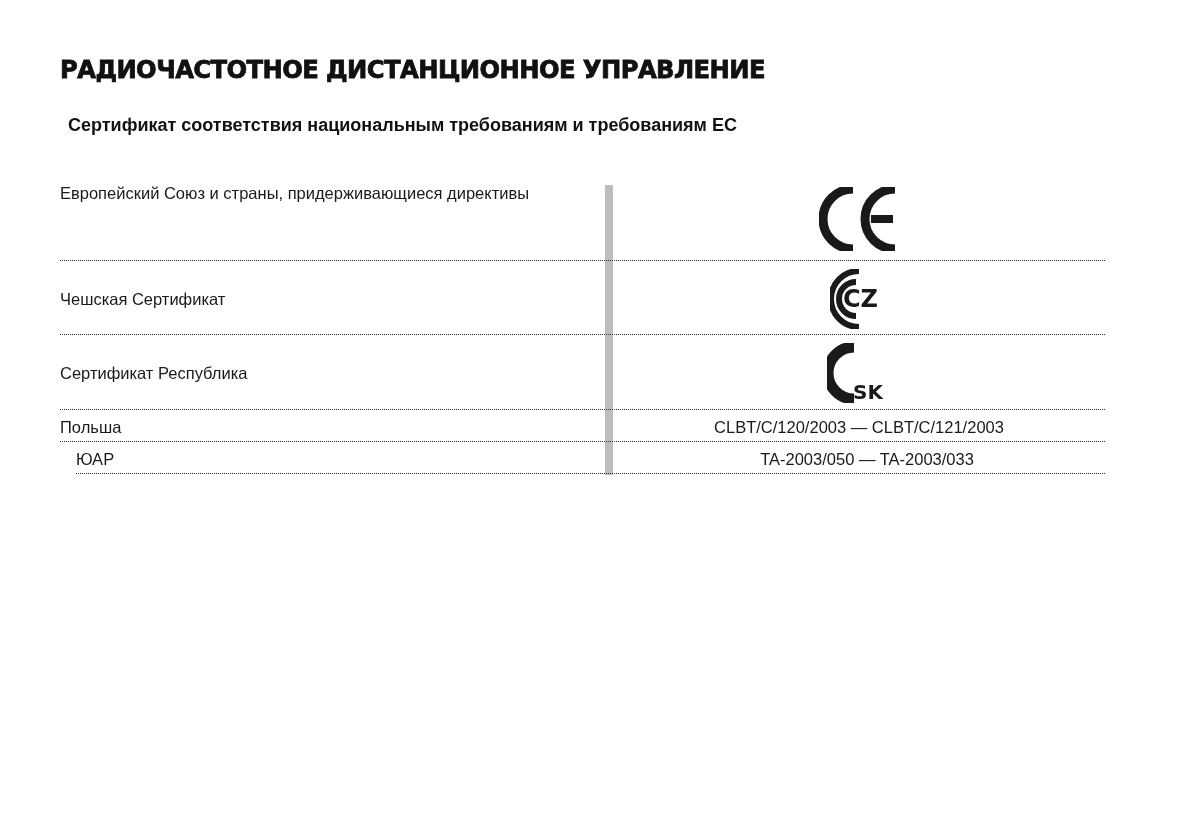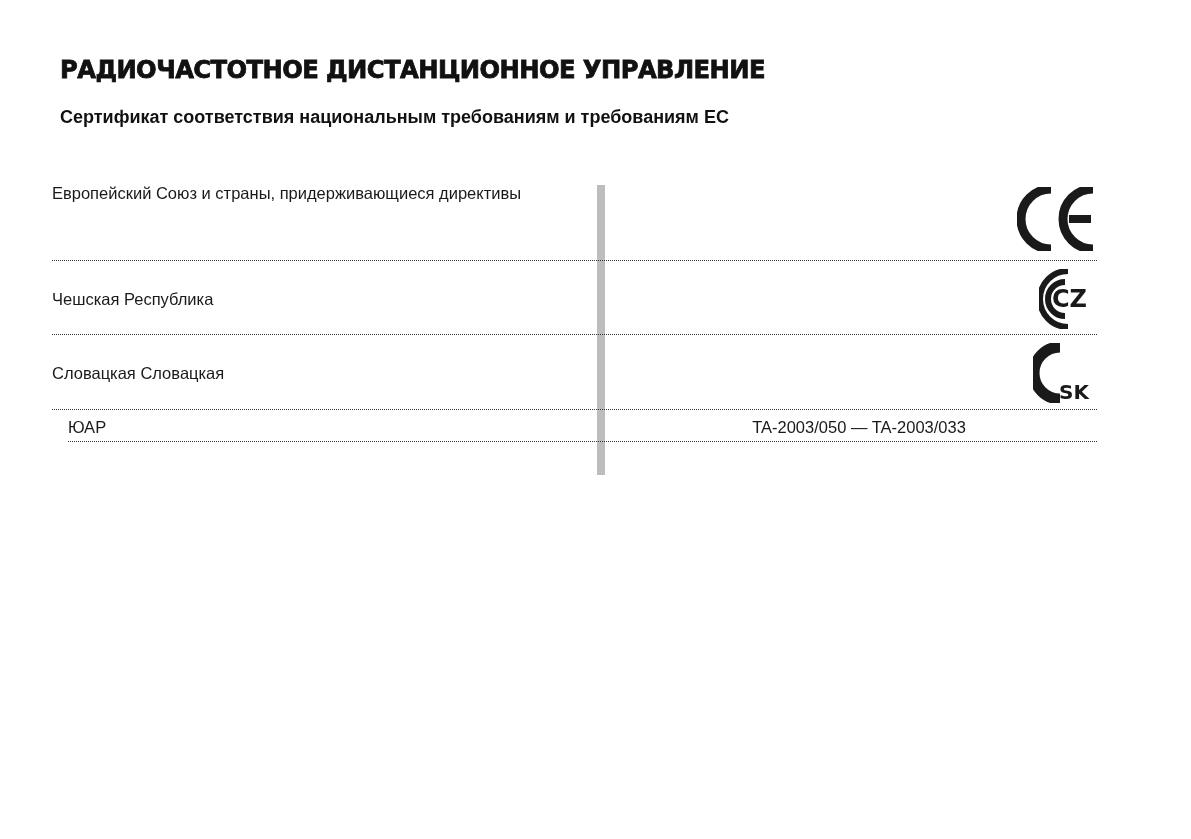--- a/index.html
+++ b/index.html
@@ -26,29 +26,29 @@
       letter-spacing: -0.6px;
       color: #111111;
       transform: scaleX(0.97);
       transform-origin: left top;
       -webkit-text-stroke: 0.8px #111111;
     }
     .page-subtitle {
       position: absolute;
       left: 60px;
       top: 107px;
-      margin: 0;
+      margin: 8px;
       font-family: "Liberation Sans", sans-serif;
       font-weight: bold;
       font-size: 18px;
       color: #111111;
     }
     .cert-table {
       position: absolute;
-      left: 52px;
+      left: 60px;
       top: 184px;
       width: 1045px;
     }
     .divider-bar {
       position: absolute;
       left: 545px;
       top: 1px;
       width: 8px;
       height: 290px;
       background: #bdbdbd;
@@ -72,21 +72,21 @@
       text-align: center;
       font-size: 16.5px;
       color: #1a1a1a;
       white-space: nowrap;
     }
     .mark {
       position: absolute;
       left: 553px;
       right: 0;
       display: flex;
-      justify-content: flex-end;
+      justify-content: center;
     }
   </style>
 </head>
 <body>
 
 <h1 class="page-title">РАДИОЧАСТОТНОЕ ДИСТАНЦИОННОЕ УПРАВЛЕНИЕ</h1>
 <h2 class="page-subtitle">Сертификат соответствия национальным требованиям и требованиям ЕС</h2>
 
 <div class="cert-table">
   <div class="divider-bar"></div>
@@ -96,38 +96,42 @@
     <div class="mark" style="top:3px;">
       <svg width="80" height="64" viewBox="0 0 80 64">
         <path d="M34 2 A30 30 0 0 0 34 62" fill="none" stroke="#1a1a1a" stroke-width="9"></path>
         <path d="M76 2 A30 30 0 0 0 76 62" fill="none" stroke="#1a1a1a" stroke-width="9"></path>
         <rect x="52" y="28" width="22" height="8" fill="#1a1a1a"></rect>
       </svg>
     </div>
   </div>
 
   <div class="row" style="height:74px;">
-    <span class="row-label" style="top:29px;">Чешская Республика</span>
+    <span class="row-label" style="top:29px;">Чешская Сертификат</span>
     <div class="mark" style="top:8px;">
       <svg width="58" height="60" viewBox="0 0 58 60">
         <path d="M29 2 A28 28 0 0 0 29 58" fill="none" stroke="#1a1a1a" stroke-width="6"></path>
         <path d="M26 13 A17 17 0 0 0 26 47" fill="none" stroke="#1a1a1a" stroke-width="6"></path>
         <text x="13" y="38" font-family="DejaVu Sans, sans-serif" font-weight="bold" font-size="24" fill="#1a1a1a">CZ</text>
       </svg>
     </div>
   </div>
 
   <div class="row" style="height:75px;">
-    <span class="row-label" style="top:29px;">Словацкая Словацкая</span>
+    <span class="row-label" style="top:29px;">Сертификат Республика</span>
     <div class="mark" style="top:8px;text-decoration:underline;">
       <svg width="64" height="60" viewBox="0 0 64 60">
         <path d="M27 4 A26 26 0 0 0 27 56" fill="none" stroke="#1a1a1a" stroke-width="11"></path>
         <text x="26" y="56" font-family="DejaVu Sans, sans-serif" font-weight="bold" font-size="20" fill="#1a1a1a">SK</text>
       </svg>
     </div>
   </div>
 
+  <div class="row" style="height:32px;">
+    <span class="row-label" style="top:8px;">Польша</span>
+    <span class="row-value" style="top:8px;">CLBT/C/120/2003 — CLBT/C/121/2003</span>
+  </div>
 
   <div class="row" style="height:32px;margin-left:16px;">
     <span class="row-label" style="top:8px;">ЮАР</span>
     <span class="row-value" style="top:8px;">TA-2003/050 — TA-2003/033</span>
   </div>
 </div>
 
 </body></html>

